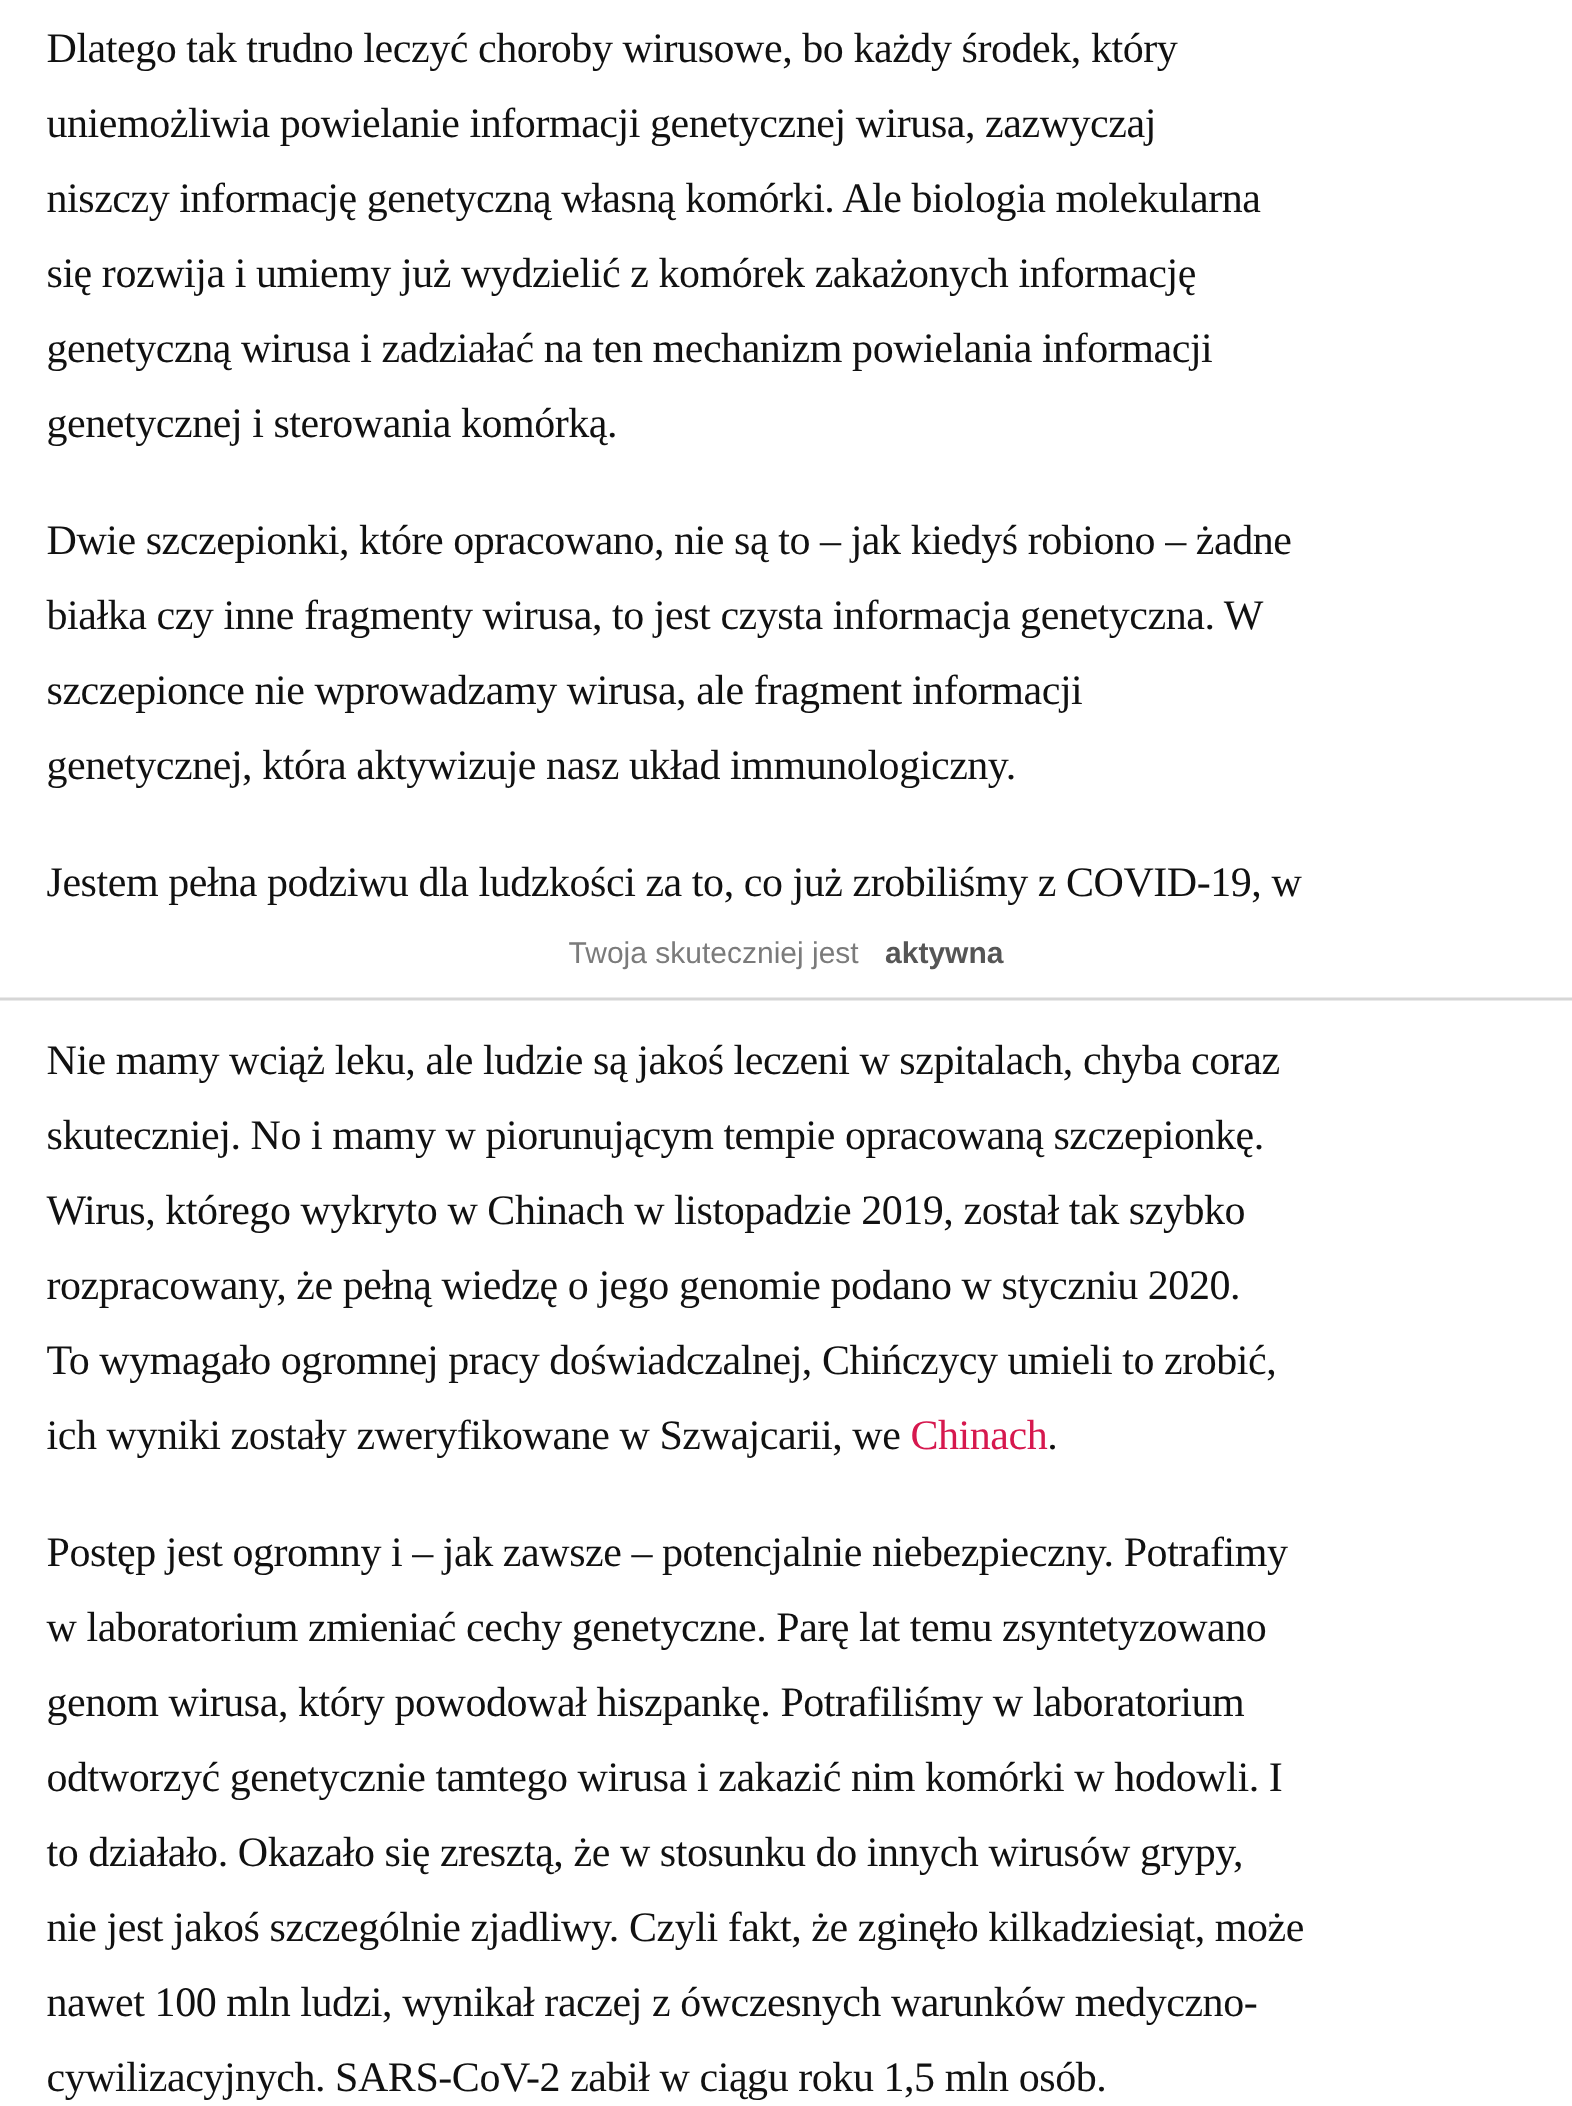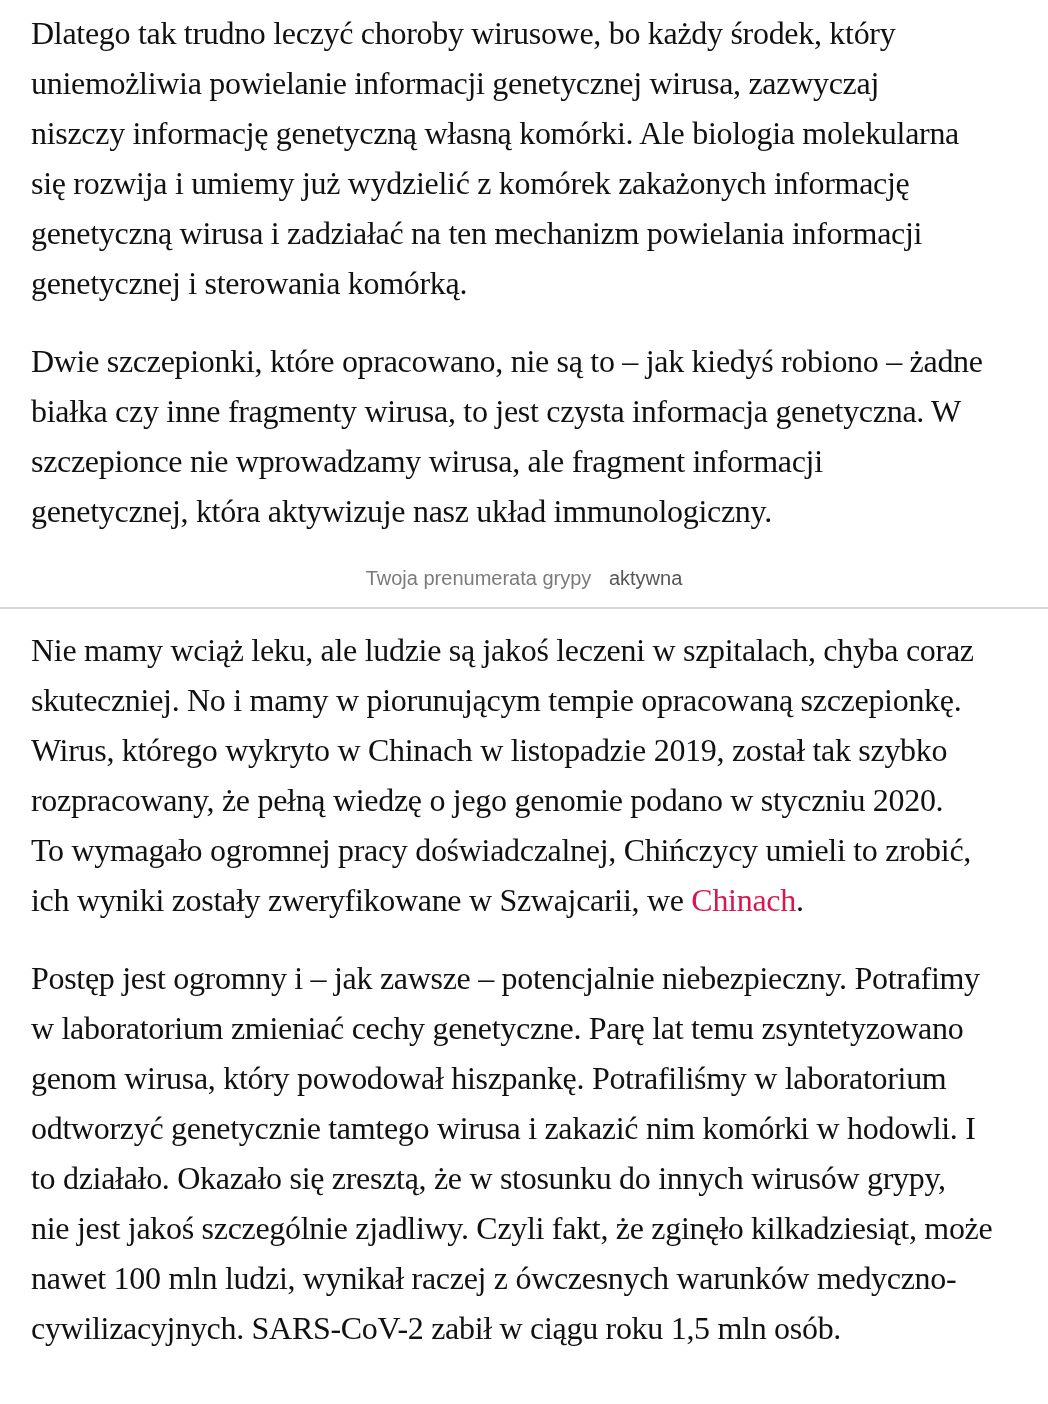--- a/index.html
+++ b/index.html
@@ -10,41 +10,41 @@
   body {
     width: 1048px;
     height: 1404px;
     overflow: hidden;
   }
   .article {
     padding: 8px 31px 0 31px;
   }
   p.para {
     font-family: "Liberation Serif", "DejaVu Serif", serif;
-    font-size: 32px;
+    font-size: 28px;
     line-height: 50px;
     letter-spacing: -0.3px;
     color: var(--text, #111111);
     margin: 0 0 28px 0;
     white-space: pre;
   }
   p.para.truncated {
     margin-bottom: 0;
   }
   .notice {
     font-family: "Liberation Sans", "DejaVu Sans", sans-serif;
     font-size: 20px;
     line-height: 28px;
     color: var(--notice_regular, #7b7b7b);
     text-align: center;
     margin: 8px 0 15px 0;
   }
   .notice b {
     color: var(--notice_bold, #565656);
-    font-weight: 400;
+    font-weight: 700;
     margin-left: 12px;
   }
   hr.divider {
     border: none;
     border-top: 2px solid var(--divider, #d6d6d6);
     margin: 0 -31px 16px -31px;
   }
   a.inline-link {
     color: var(--link, #d6184e);
     text-decoration: none;
@@ -61,23 +61,24 @@
 niszczy informację genetyczną własną komórki. Ale biologia molekularna
 się rozwija i umiemy już wydzielić z komórek zakażonych informację
 genetyczną wirusa i zadziałać na ten mechanizm powielania informacji
 genetycznej i sterowania komórką.</p>
 
   <p class="para">Dwie szczepionki, które opracowano, nie są to – jak kiedyś robiono – żadne
 białka czy inne fragmenty wirusa, to jest czysta informacja genetyczna. W
 szczepionce nie wprowadzamy wirusa, ale fragment informacji
 genetycznej, która aktywizuje nasz układ immunologiczny.</p>
 
+  <p class="para truncated">Jestem pełna podziwu dla ludzkości za to, co już zrobiliśmy z COVID-19, w</p>
 
   <div class="notice">
-    <span>Twoja prenumerata grypy </span><b>aktywna</b>
+    <span>Twoja skuteczniej jest </span><b>aktywna</b>
   </div>
 
   <hr class="divider">
 
   <p class="para"><span>Nie mamy wciąż leku, ale ludzie są jakoś leczeni w szpitalach, chyba coraz
 skuteczniej. No i mamy w piorunującym tempie opracowaną szczepionkę.
 Wirus, którego wykryto w Chinach w listopadzie 2019, został tak szybko
 rozpracowany, że pełną wiedzę o jego genomie podano w styczniu 2020.
 To wymagało ogromnej pracy doświadczalnej, Chińczycy umieli to zrobić,
 ich wyniki zostały zweryfikowane w Szwajcarii, we </span><a class="inline-link" href="#">Chinach</a><span>.</span></p>

